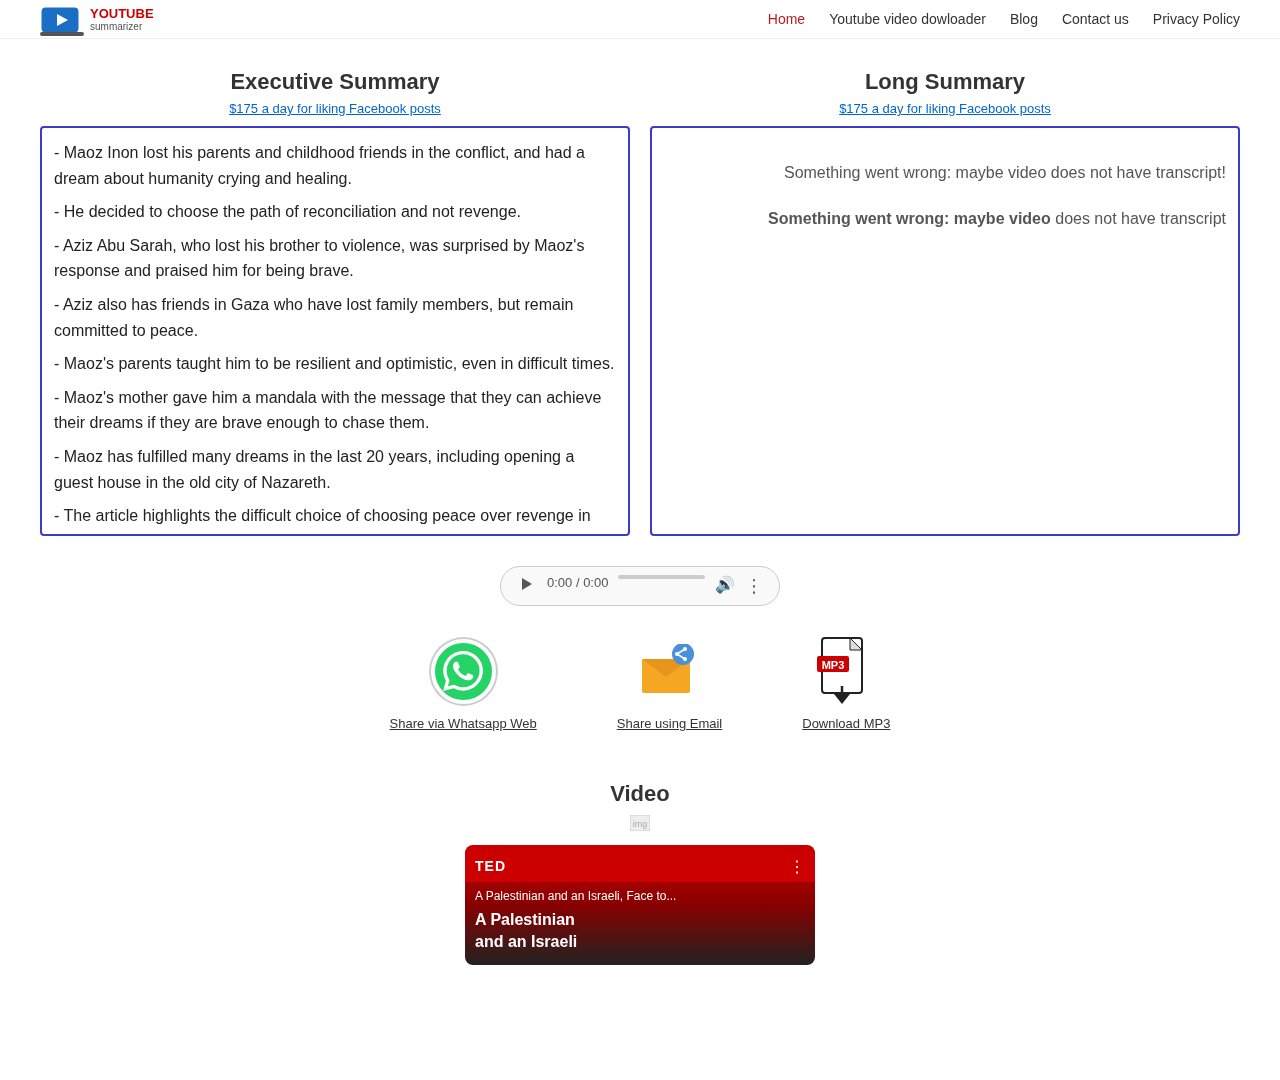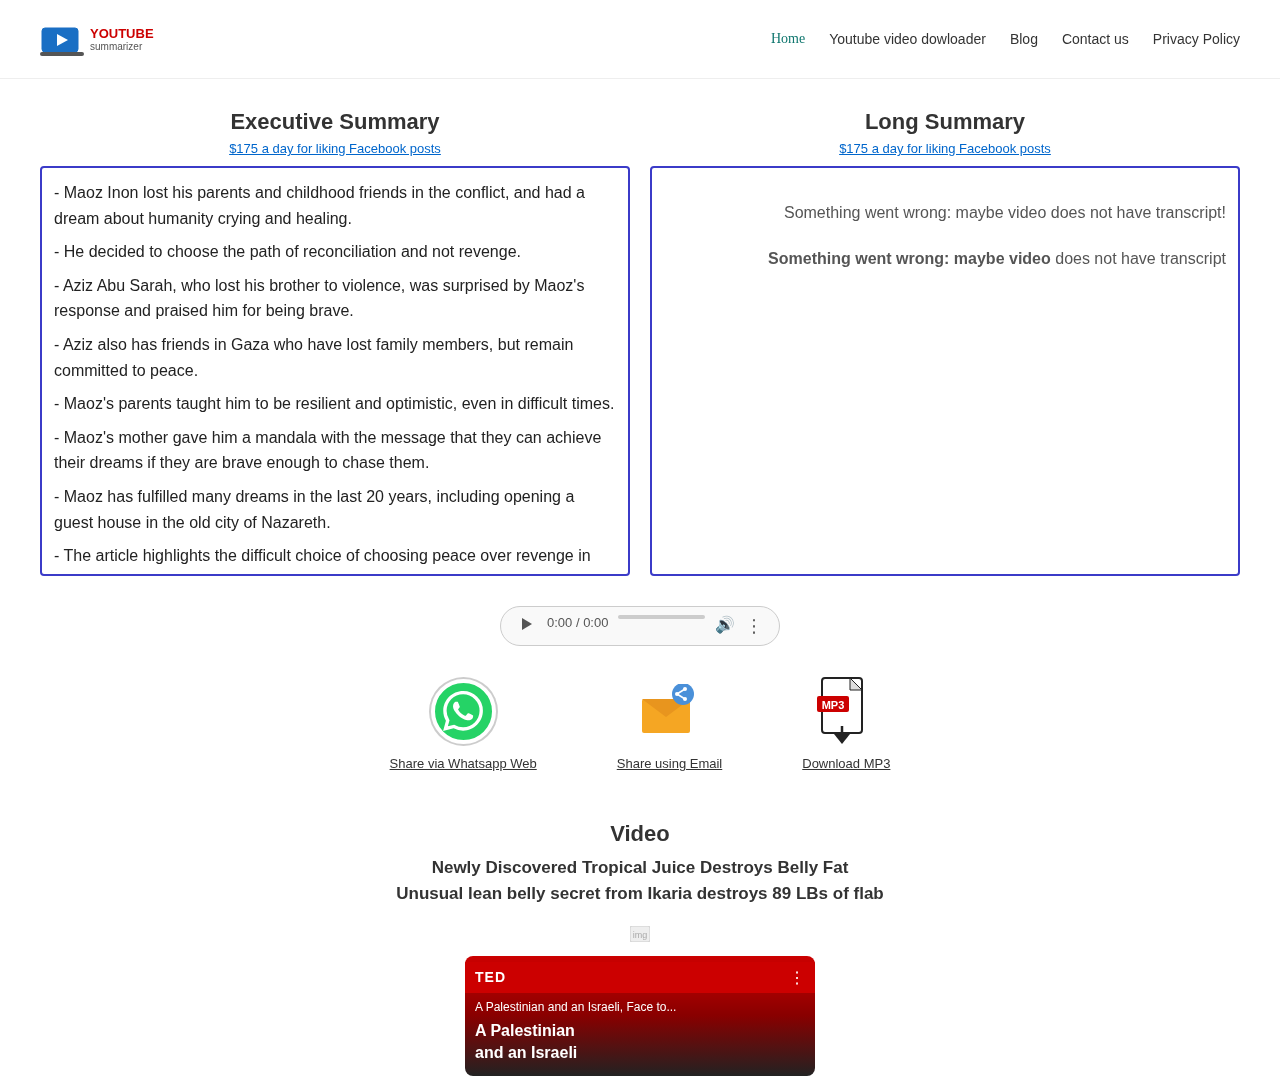--- a/index.html
+++ b/index.html
@@ -3,21 +3,21 @@
   <meta charset="utf-8">
   <style>
     * { box-sizing: border-box; margin: 0; padding: 0; }
     body { font-family: Arial, sans-serif; background: #fff; color: #333; font-size: 14px; }
 
     
     .header {
       display: flex;
       align-items: center;
       justify-content: space-between;
-      padding: 24px 40px;
+      padding: 4px 40px;
       border-bottom: 1px solid #eee;
     }
     .logo {
       display: flex;
       align-items: center;
       gap: 6px;
     }
     .logo-icon {
       width: 44px;
       height: 30px;
@@ -39,22 +39,21 @@
       display: flex;
       gap: 24px;
       align-items: center;
     }
     nav a {
       text-decoration: none;
       font-size: 14px;
       color: #333;
     }
     nav a.active {
-      color: #0f766e;
-      font-family: Liberation Serif, serif;
+      color: #b91c1c;
     }
 
     
     .main-content {
       padding: 30px 40px 20px;
     }
 
     
     .summaries {
       display: flex;
@@ -378,24 +377,20 @@
       </div>
       <a href="#">Download MP3</a>
     </div>
 
   </div>
 
 </div>
 
 <div class="video-section">
   <div class="video-label">Video</div>
-  <div class="video-headline">
-    <span>Newly Discovered Tropical Juice Destroys Belly Fat</span><br>
-    <span>Unusual lean belly secret from Ikaria destroys 89 LBs of flab</span>
-  </div>
 
   <div style="height:20px; margin-bottom:10px;">
     <svg width="20" height="16" viewBox="0 0 20 16">
         <rect width="20" height="16" rx="2" fill="#eee" stroke="#ccc"></rect>
         <text x="10" y="12" text-anchor="middle" font-size="9" fill="#aaa">img</text>
       </svg>
   </div>
 
   <div class="video-thumbnail">
     <div class="video-thumbnail-header">

